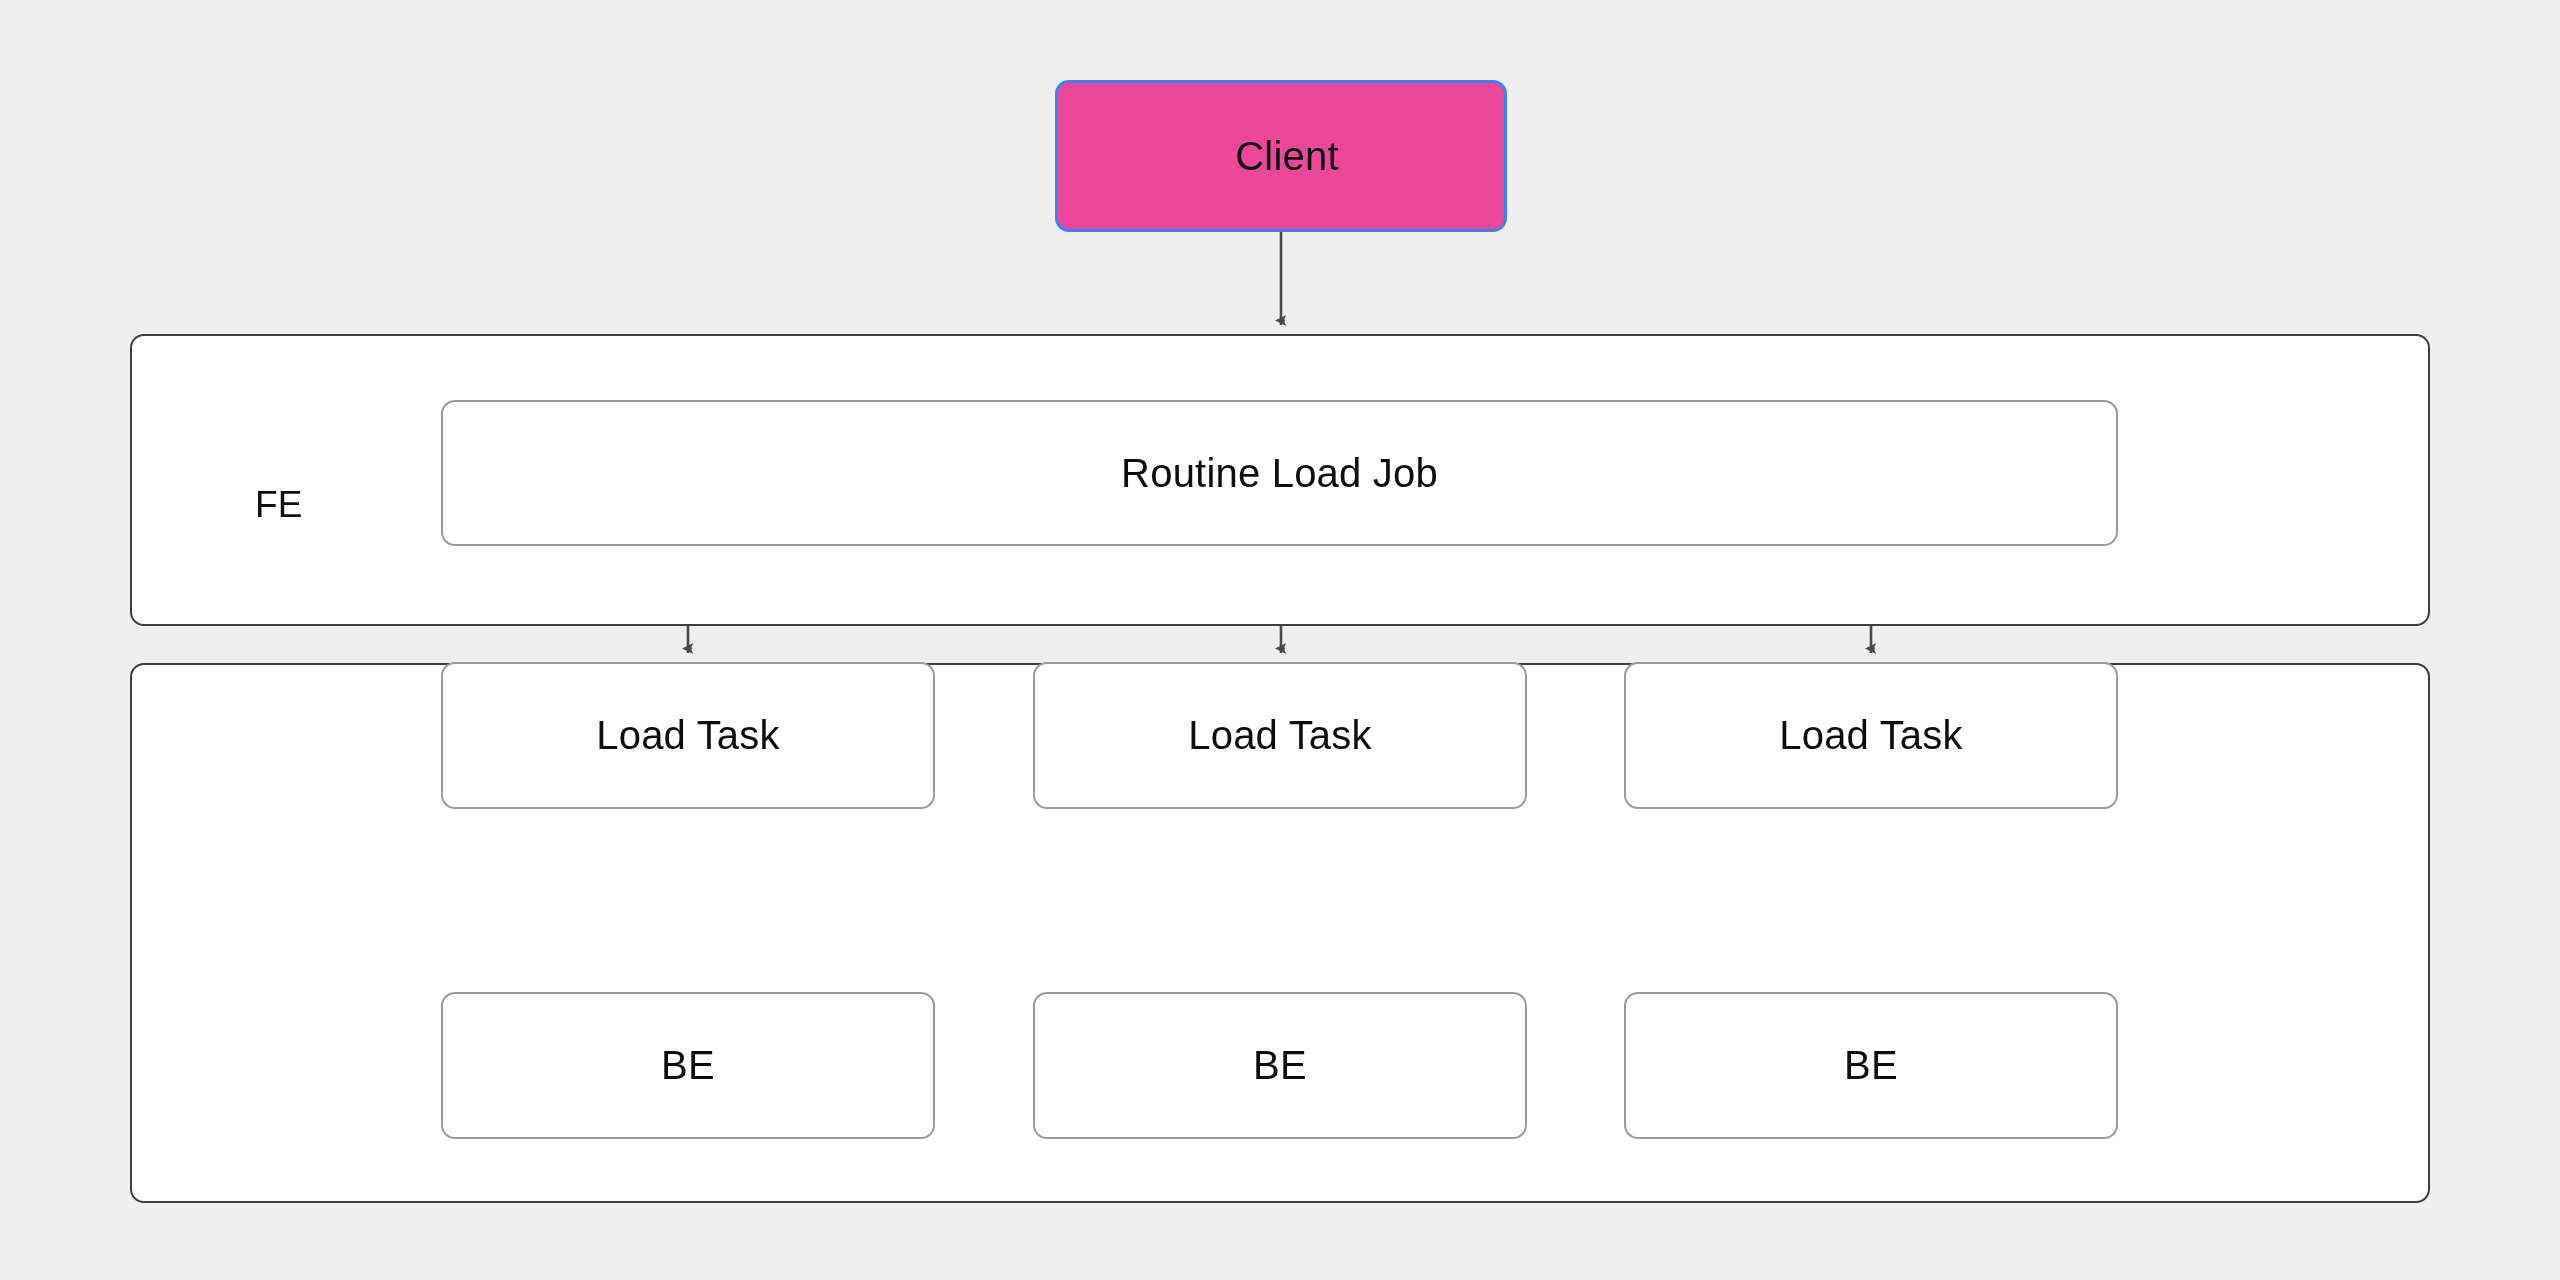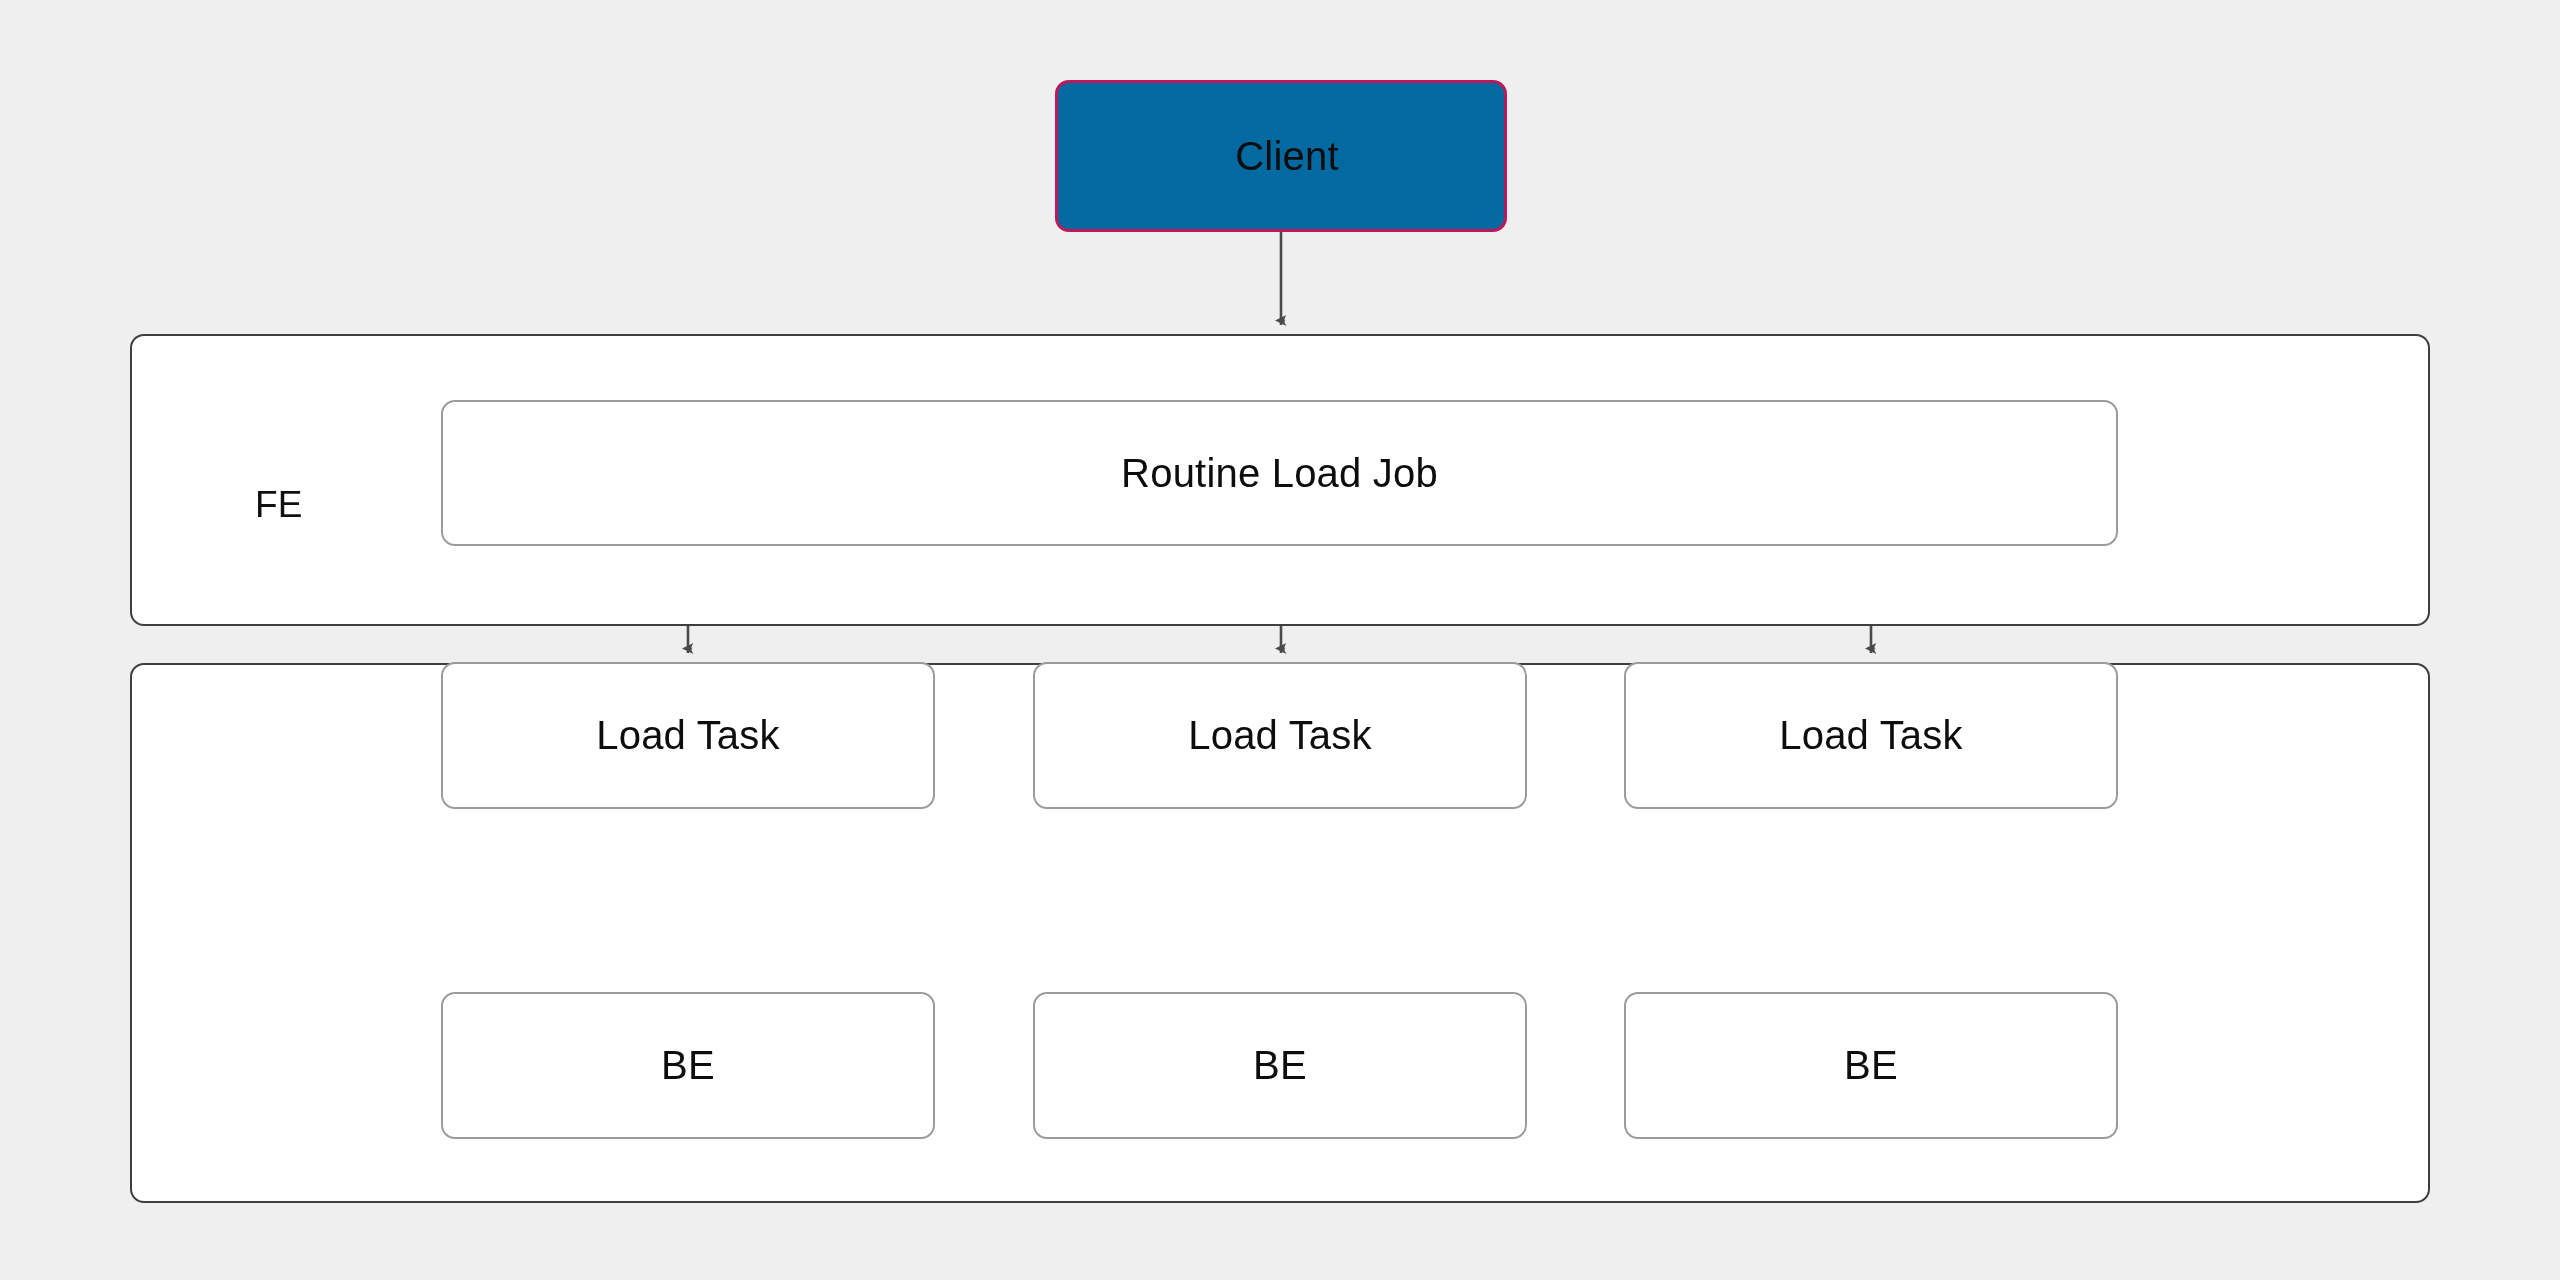--- a/index.html
+++ b/index.html
@@ -60,22 +60,22 @@
     font-size: 40px;
     color: #0d0d0d;
     white-space: nowrap;
     letter-spacing: 0.2px;
   }
   .node.plain {
     background: #ffffff;
     border: 2px solid #9b9b9b;
   }
   .node.accent {
-    background: #0369a1;
-    border: 3px solid #be185d;
+    background: #ec4899;
+    border: 3px solid #3b82f6;
     padding-left: 12px;
   }
 
   #node-client { left: 1055px; top: 80px;  width: 452px; height: 152px; }
   #node-rlj    { left: 441px;  top: 400px; width: 1677px; height: 146px; justify-content: center; }
 
   #node-task-0 { left: 441px;  top: 662px; width: 494px; height: 147px; }
   #node-task-1 { left: 1033px; top: 662px; width: 494px; height: 147px; }
   #node-task-2 { left: 1624px; top: 662px; width: 494px; height: 147px; }
 

